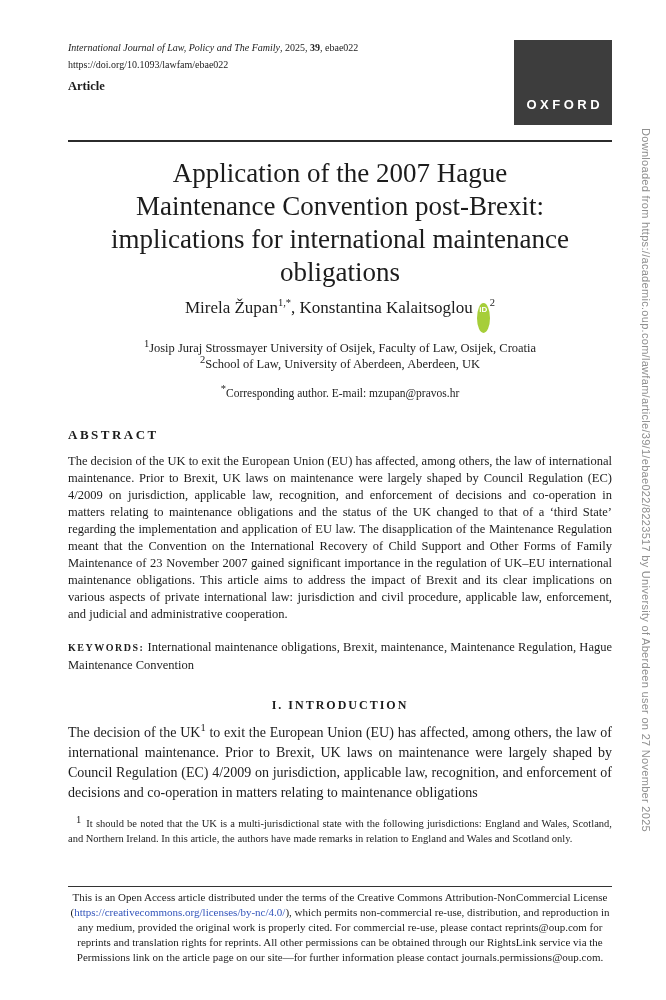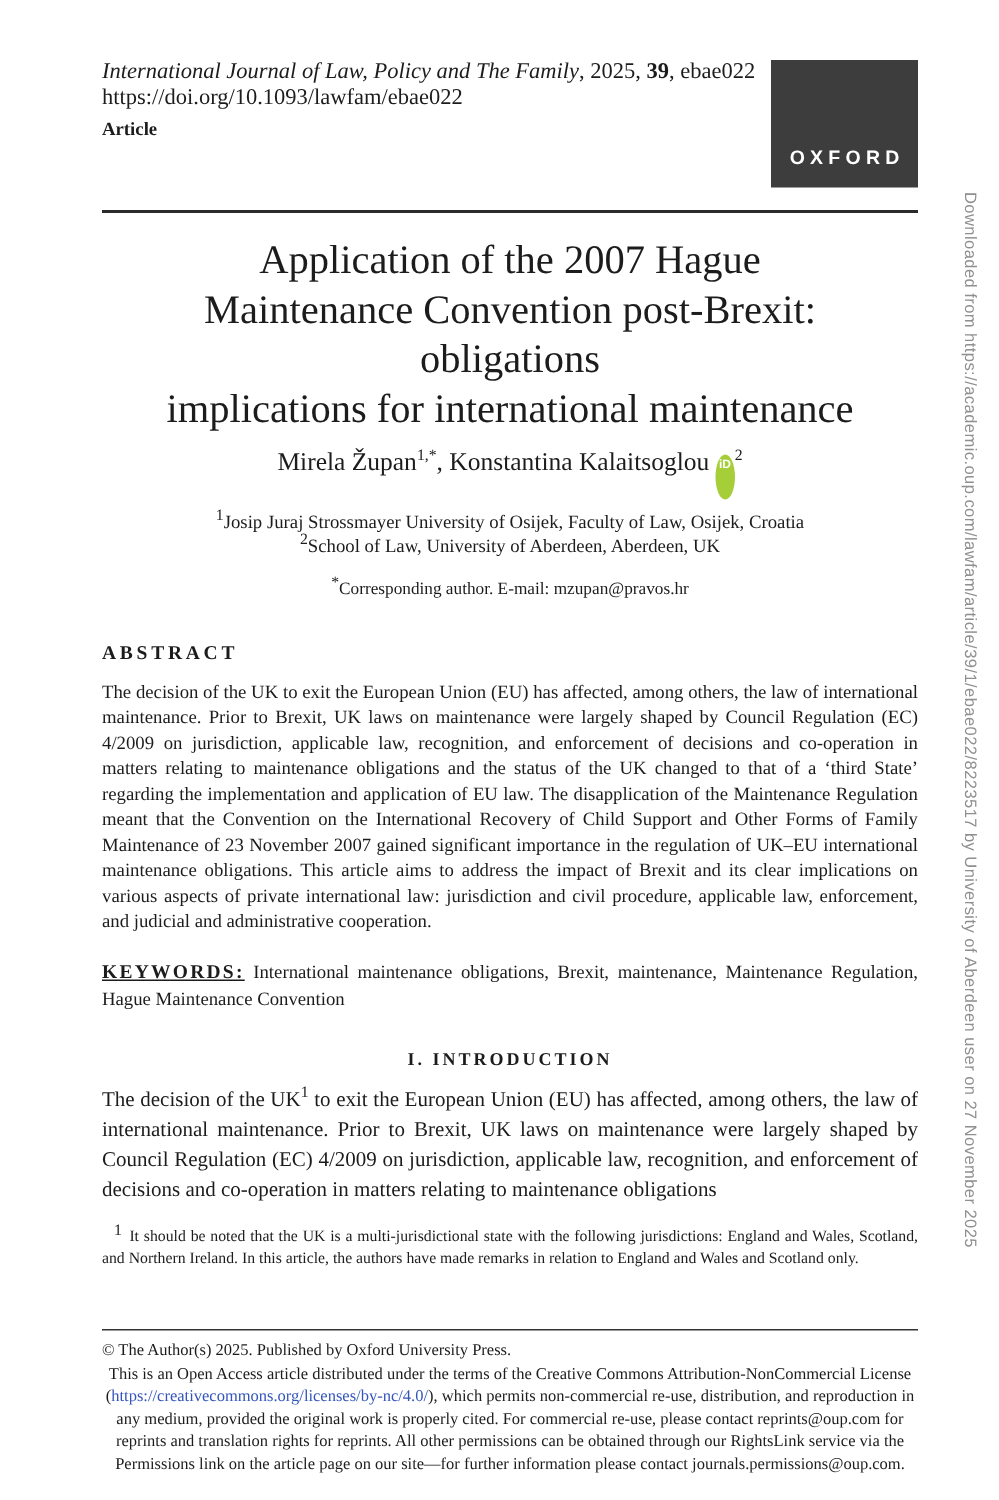--- a/index.html
+++ b/index.html
@@ -5,21 +5,21 @@
   * { margin:0; padding:0; box-sizing:border-box; }
   html,body { background:#ffffff; }
   .page {
     position:relative; width:666px; height:1000px; background:#fff;
     font-family:"Liberation Serif", serif; color:#1c1c1c; overflow:hidden;
   }
   .content { position:absolute; left:68px; top:0; width:544px; }
 
   
   .header-row { display:flex; justify-content:space-between; align-items:flex-start; margin-top:40px; }
-  .citation { font-size:15px; line-height:16px; }
+  .citation { font-size:10px; line-height:16px; }
   .journal-name { font-style:italic; }
   .volume { font-weight:bold; }
   .doi { color:#1c1c1c; text-decoration:none; display:inline-block; margin-top:1px; }
   .article-type { font-weight:bold; font-size:12.5px; margin-top:6px; }
   .oxford-box {
     width:98px; height:85px; background:#3d3d3d; flex-shrink:0;
     display:flex; align-items:flex-end; justify-content:center; padding-bottom:13px;
   }
   .oxford-text {
     color:#fff; font-family:"Liberation Sans", sans-serif;
@@ -38,21 +38,21 @@
     font-size:8px; font-weight:bold; line-height:13px; text-align:center;
     vertical-align:1px; margin-left:4px; cursor:pointer;
   }
   .affils { text-align:center; font-size:12.5px; line-height:16px; margin-top:7px; }
   .corr { text-align:center; font-size:11.5px; margin-top:15px; }
 
   
   .sec-head { font-weight:bold; font-size:13px; letter-spacing:2.5px; margin-top:28px; }
   .abstract { font-size:12.5px; line-height:17px; text-align:justify; margin-top:10px; }
   .keywords { font-size:12.5px; line-height:17.5px; text-align:justify; margin-top:16px; }
-  .kw-label { font-weight:bold; font-size:13px; letter-spacing:1.5px;text-decoration:underline; }
+  .kw-label { font-weight:bold; font-size:10px; letter-spacing:1.5px; }
   .intro-head { text-align:center; font-weight:bold; font-size:12px; letter-spacing:2px; margin-top:24px; }
   .intro { font-size:14px; line-height:20px; text-align:justify; margin-top:10px; }
 
   
   .footnote { font-size:10.5px; line-height:14.5px; text-align:justify; margin-top:14px; text-indent:8px; }
   .footnote .fn-sup { margin-right:5px; }
 
   
   .footer { position:absolute; left:68px; top:886px; width:544px; }
   .footer-rule { border:none; border-top:1.5px solid #333; }
@@ -86,22 +86,22 @@
       <div class="oxford-box">
         <span class="oxford-text">OXFORD</span>
       </div>
     </div>
 
     <hr class="header-rule">
 
     <h1 class="title">
       <span>Application of the 2007 Hague</span>
       <span>Maintenance Convention post-Brexit:</span>
+      <span>implications for international maintenance</span>
       <span>obligations</span>
-      <span>implications for international maintenance</span>
     </h1>
 
     <div class="authors">
       <span>Mirela Župan</span><sup>1,*</sup><span>, </span><span>Konstantina Kalaitsoglou</span><span class="orcid">iD</span><sup>2</sup>
     </div>
 
     <div class="affils">
       <div><sup class="sup">1</sup><span>Josip Juraj Strossmayer University of Osijek, Faculty of Law, Osijek, Croatia</span></div>
       <div><sup class="sup">2</sup><span>School of Law, University of Aberdeen, Aberdeen, UK</span></div>
     </div>
@@ -123,20 +123,19 @@
     </p>
 
     <p class="footnote">
       <sup class="sup fn-sup">1</sup><span>It should be noted that the UK is a multi-jurisdictional state with the following jurisdictions: England and Wales, Scotland, and Northern Ireland. In this article, the authors have made remarks in relation to England and Wales and Scotland only.</span>
     </p>
 
   </div>
 
   <div class="footer">
     <hr class="footer-rule">
-    <div class="copyright">© The Author(s) 2025. Published by Oxford University Press.</div>
     <p class="license">
       <span>This is an Open Access article distributed under the terms of the Creative Commons Attribution-NonCommercial License (</span><a class="link">https://creativecommons.org/licenses/by-nc/4.0/</a><span>), which permits non-commercial re-use, distribution, and reproduction in any medium, provided the original work is properly cited. For commercial re-use, please contact reprints@oup.com for reprints and translation rights for reprints. All other permissions can be obtained through our RightsLink service via the Permissions link on the article page on our site—for further information please contact journals.permissions@oup.com.</span>
     </p>
   </div>
 
   <div class="watermark">Downloaded from https://academic.oup.com/lawfam/article/39/1/ebae022/8223517 by University of Aberdeen user on 27 November 2025</div>
 </div>
 
 </body></html>

